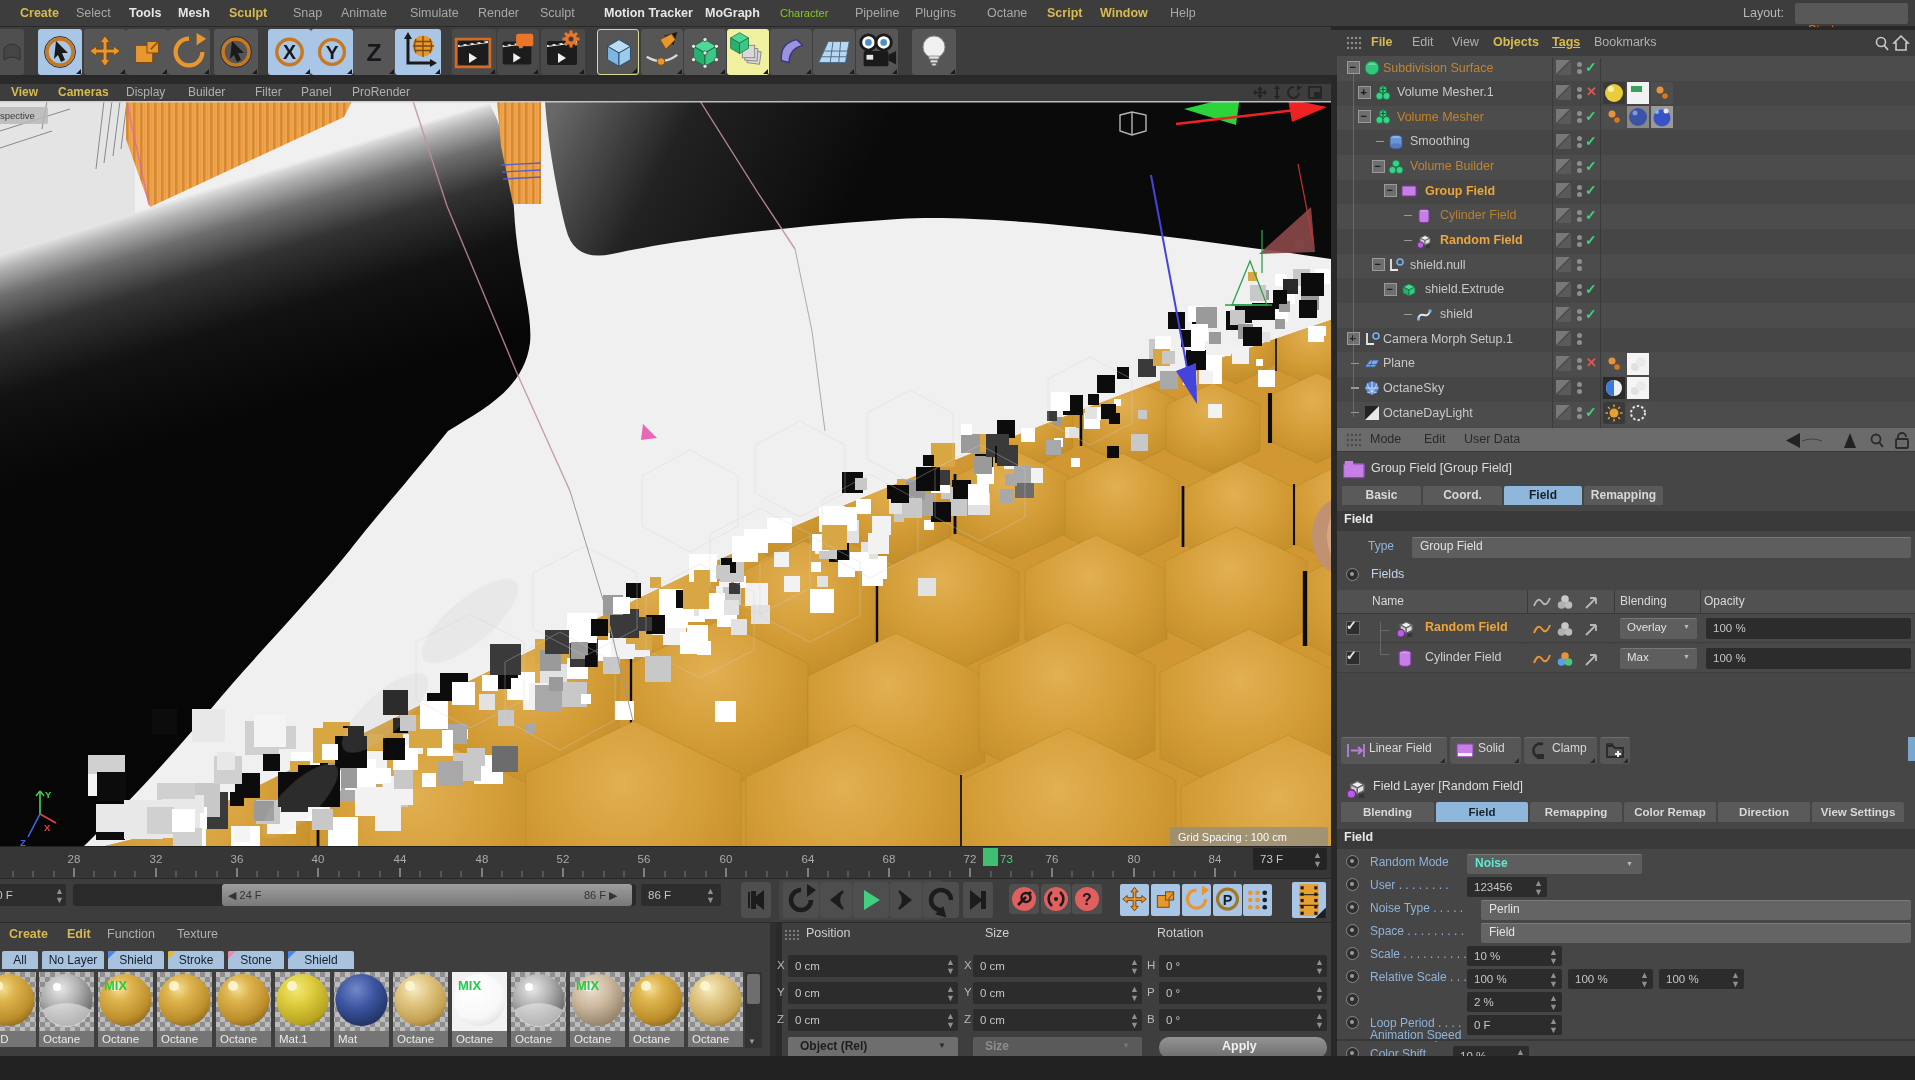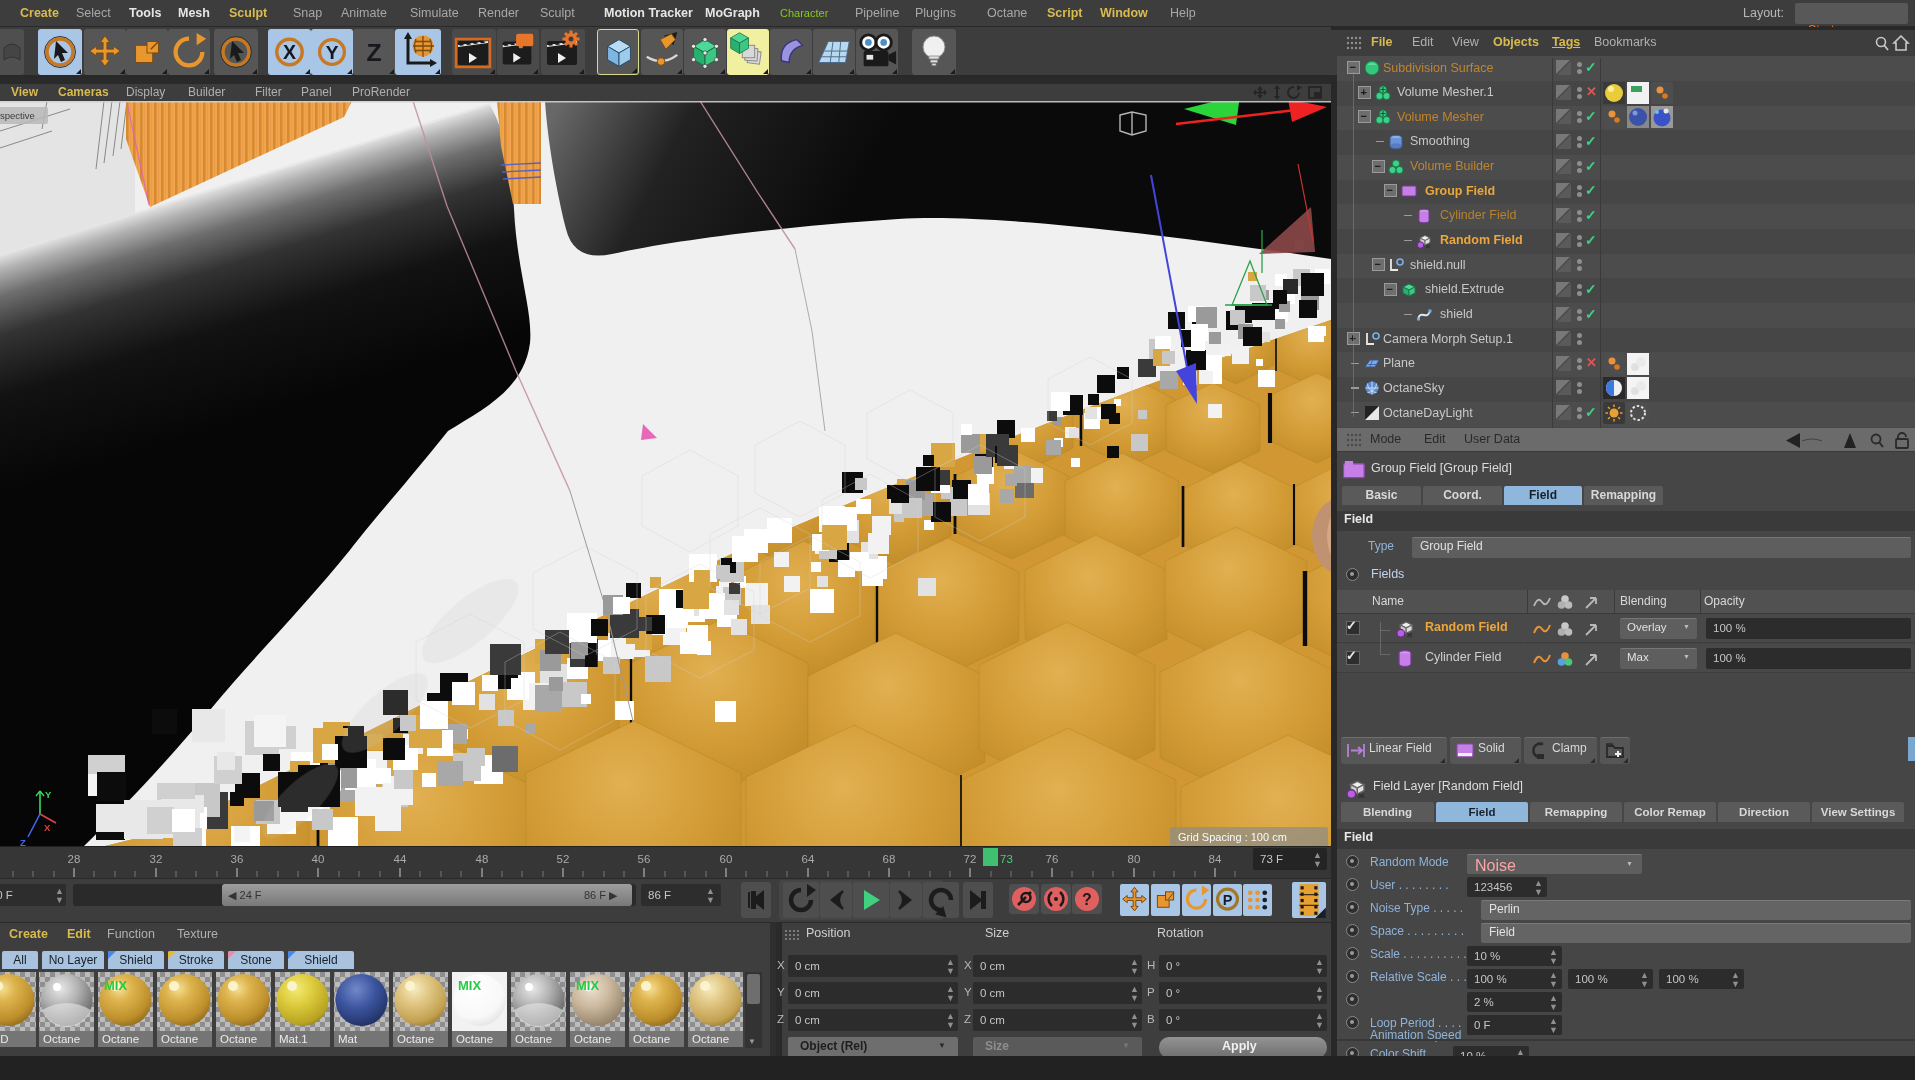--- a/index.html
+++ b/index.html
@@ -1608,21 +1608,21 @@
     <div class="tab" style="left:1436px;top:802px;width:92px;height:20px;background:#8fb7dc;line-height:20px;color:#16202a;font-weight:700;font-size:11.5px">Field</div>
     <div class="tab" style="left:1530px;top:802px;width:92px;height:20px;background:#5a5a5a;line-height:20px;color:#d8d8d8;font-weight:700;font-size:11.5px">Remapping</div>
     <div class="tab" style="left:1624px;top:802px;width:92px;height:20px;background:#5a5a5a;line-height:20px;color:#d8d8d8;font-weight:700;font-size:11.5px">Color Remap</div>
     <div class="tab" style="left:1718px;top:802px;width:92px;height:20px;background:#5a5a5a;line-height:20px;color:#d8d8d8;font-weight:700;font-size:11.5px">Direction</div>
     <div class="tab" style="left:1812px;top:802px;width:92px;height:20px;background:#5a5a5a;line-height:20px;color:#d8d8d8;font-weight:700;font-size:11.5px">View Settings</div>
     <div class="ab" style="left:1337px;top:829px;width:578px;height:20px;background:#3a3a3a"></div>
     <div class="t" style="left:1344px;top:831px;color:#e8e8e8;font-size:12.5px;font-weight:700;">Field</div>
     <div class="radio" style="left:1346px;top:855px"></div>
     <div class="t" style="left:1370px;top:856px;color:#8fb2d8;font-size:12px;font-weight:400;">Random Mode</div>
     <div class="ab" style="left:1467px;top:854px;width:175px;height:20px;background:#5e5e5e;border-radius:2px;border-top:1px solid #7a7a7a"></div>
-    <div class="t" style="left:1475px;top:857px;color:#fca5a5;font-size:16px;font-weight:400;">Noise</div>
+    <div class="t" style="left:1475px;top:857px;color:#5eead4;font-size:12px;font-weight:700;">Noise</div>
     <div class="t" style="left:1626px;top:860px;color:#bbb;font-size:7px;font-weight:400;">▼</div>
     <div class="radio" style="left:1346px;top:878px"></div>
     <div class="t" style="left:1370px;top:879px;color:#8fb2d8;font-size:12px;font-weight:400;">User . . . . . . . .</div>
     <div class="fld" style="left:1467px;top:877px;width:80px;height:20px;line-height:20px">123456</div>
     <div class="spin" style="left:1534px;top:879px">▲<br>▼</div>
     <div class="radio" style="left:1346px;top:901px"></div>
     <div class="t" style="left:1370px;top:902px;color:#8fb2d8;font-size:12px;font-weight:400;">Noise Type . . . . .</div>
     <div class="ab" style="left:1481px;top:900px;width:430px;height:20px;background:#646464;border-radius:2px;border-top:1px solid #7a7a7a"></div>
     <div class="t" style="left:1489px;top:903px;color:#e2e2e2;font-size:12px;font-weight:400;">Perlin</div>
     <div class="radio" style="left:1346px;top:924px"></div>

